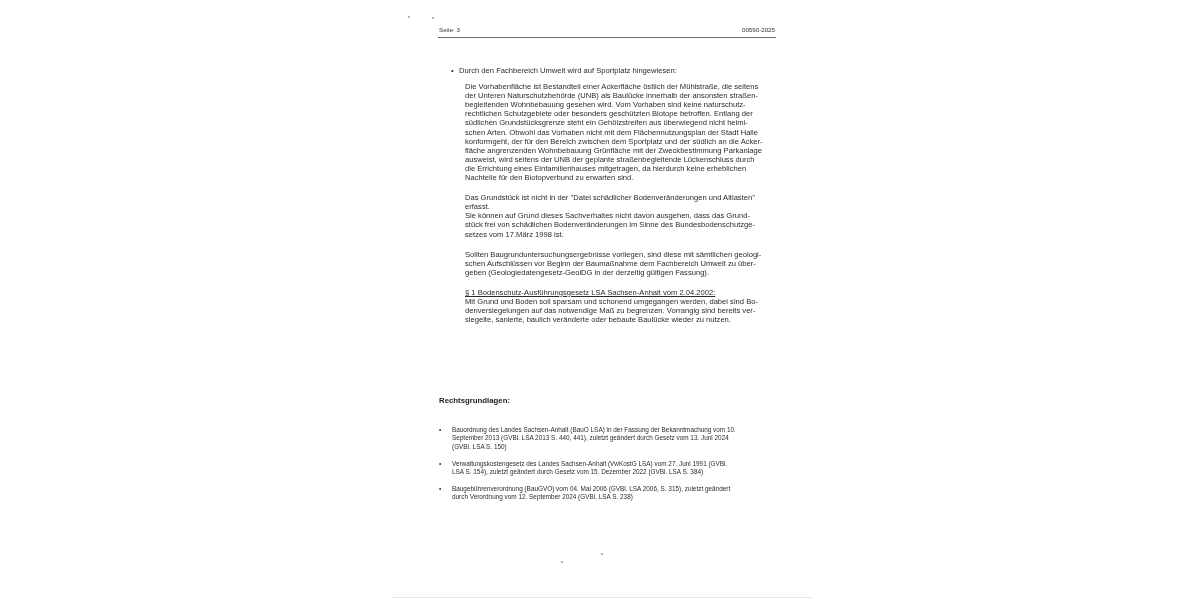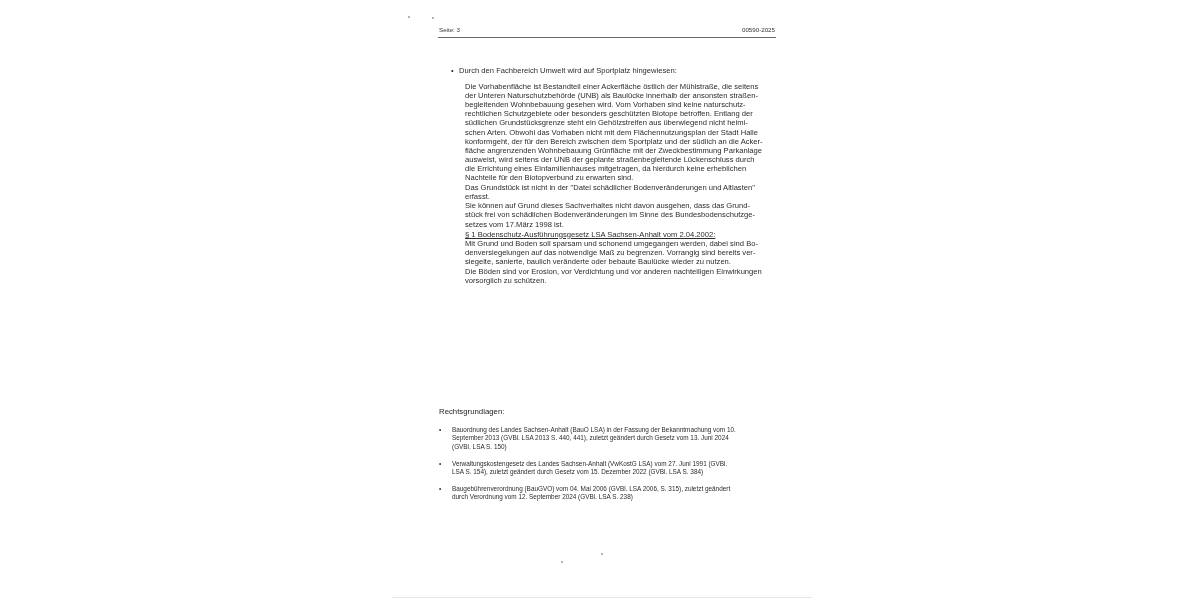--- a/index.html
+++ b/index.html
@@ -64,29 +64,29 @@
     .bullet-line .dot {
       position: absolute;
       left: 0;
       top: 0;
     }
     .para {
       margin-left: 14px;
       width: 310px;
       white-space: pre-line;
     }
-    .para + .para { margin-top: 1px; }
+    .para + .para { margin-top: 11px; }
     .para.first { margin-top: 7px; }
     .underline { text-decoration: underline; }
     .legal-heading {
       position: absolute;
       left: 439px;
-      top: 407px;
+      top: 396px;
       font-size: 7.8px;
-      font-weight: normal;
+      font-weight: bold;
       color: #222;
     }
     .legal-list {
       position: absolute;
       left: 439px;
       top: 426px;
       width: 340px;
       font-size: 6.4px;
       line-height: 8.4px;
       color: #2b2b2b;
@@ -142,26 +142,27 @@
 konformgeht, der für den Bereich zwischen dem Sportplatz und der südlich an die Acker-
 fläche angrenzenden Wohnbebauung Grünfläche mit der Zweckbestimmung Parkanlage
 ausweist, wird seitens der UNB der geplante straßenbegleitende Lückenschluss durch
 die Errichtung eines Einfamilienhauses mitgetragen, da hierdurch keine erheblichen
 Nachteile für den Biotopverbund zu erwarten sind.</div>
     <div class="para">Das Grundstück ist nicht in der "Datei schädlicher Bodenveränderungen und Altlasten"
 erfasst.
 Sie können auf Grund dieses Sachverhaltes nicht davon ausgehen, dass das Grund-
 stück frei von schädlichen Bodenveränderungen im Sinne des Bundesbodenschutzge-
 setzes vom 17.März 1998 ist.</div>
+    <div class="para">Sollten Baugrunduntersuchungsergebnisse vorliegen, sind diese mit sämtlichen geologi-
+schen Aufschlüssen vor Beginn der Baumaßnahme dem Fachbereich Umwelt zu über-
+geben (Geologiedatengesetz-GeolDG in der derzeitig gültigen Fassung).</div>
     <div class="para"><span class="underline">§ 1 Bodenschutz-Ausführungsgesetz LSA Sachsen-Anhalt vom 2.04.2002:</span>
 <span>Mit Grund und Boden soll sparsam und schonend umgegangen werden, dabei sind Bo-
 denversiegelungen auf das notwendige Maß zu begrenzen. Vorrangig sind bereits ver-
 siegelte, sanierte, baulich veränderte oder bebaute Baulücke wieder zu nutzen.</span></div>
-    <div class="para">Die Böden sind vor Erosion, vor Verdichtung und vor anderen nachteiligen Einwirkungen
-vorsorglich zu schützen.</div>
   </div>
 
   <div class="legal-heading">Rechtsgrundlagen:</div>
 
   <div class="legal-list">
     <div class="legal-item"><span class="dot">•</span><span>Bauordnung des Landes Sachsen-Anhalt (BauO LSA) in der Fassung der Bekanntmachung vom 10.
 September 2013 (GVBl. LSA 2013 S. 440, 441), zuletzt geändert durch Gesetz vom 13. Juni 2024
 (GVBl. LSA S. 150)</span></div>
     <div class="legal-item"><span class="dot">•</span><span>Verwaltungskostengesetz des Landes Sachsen-Anhalt (VwKostG LSA) vom 27. Juni 1991 (GVBl.
 LSA S. 154), zuletzt geändert durch Gesetz vom 15. Dezember 2022 (GVBl. LSA S. 384)</span></div>

